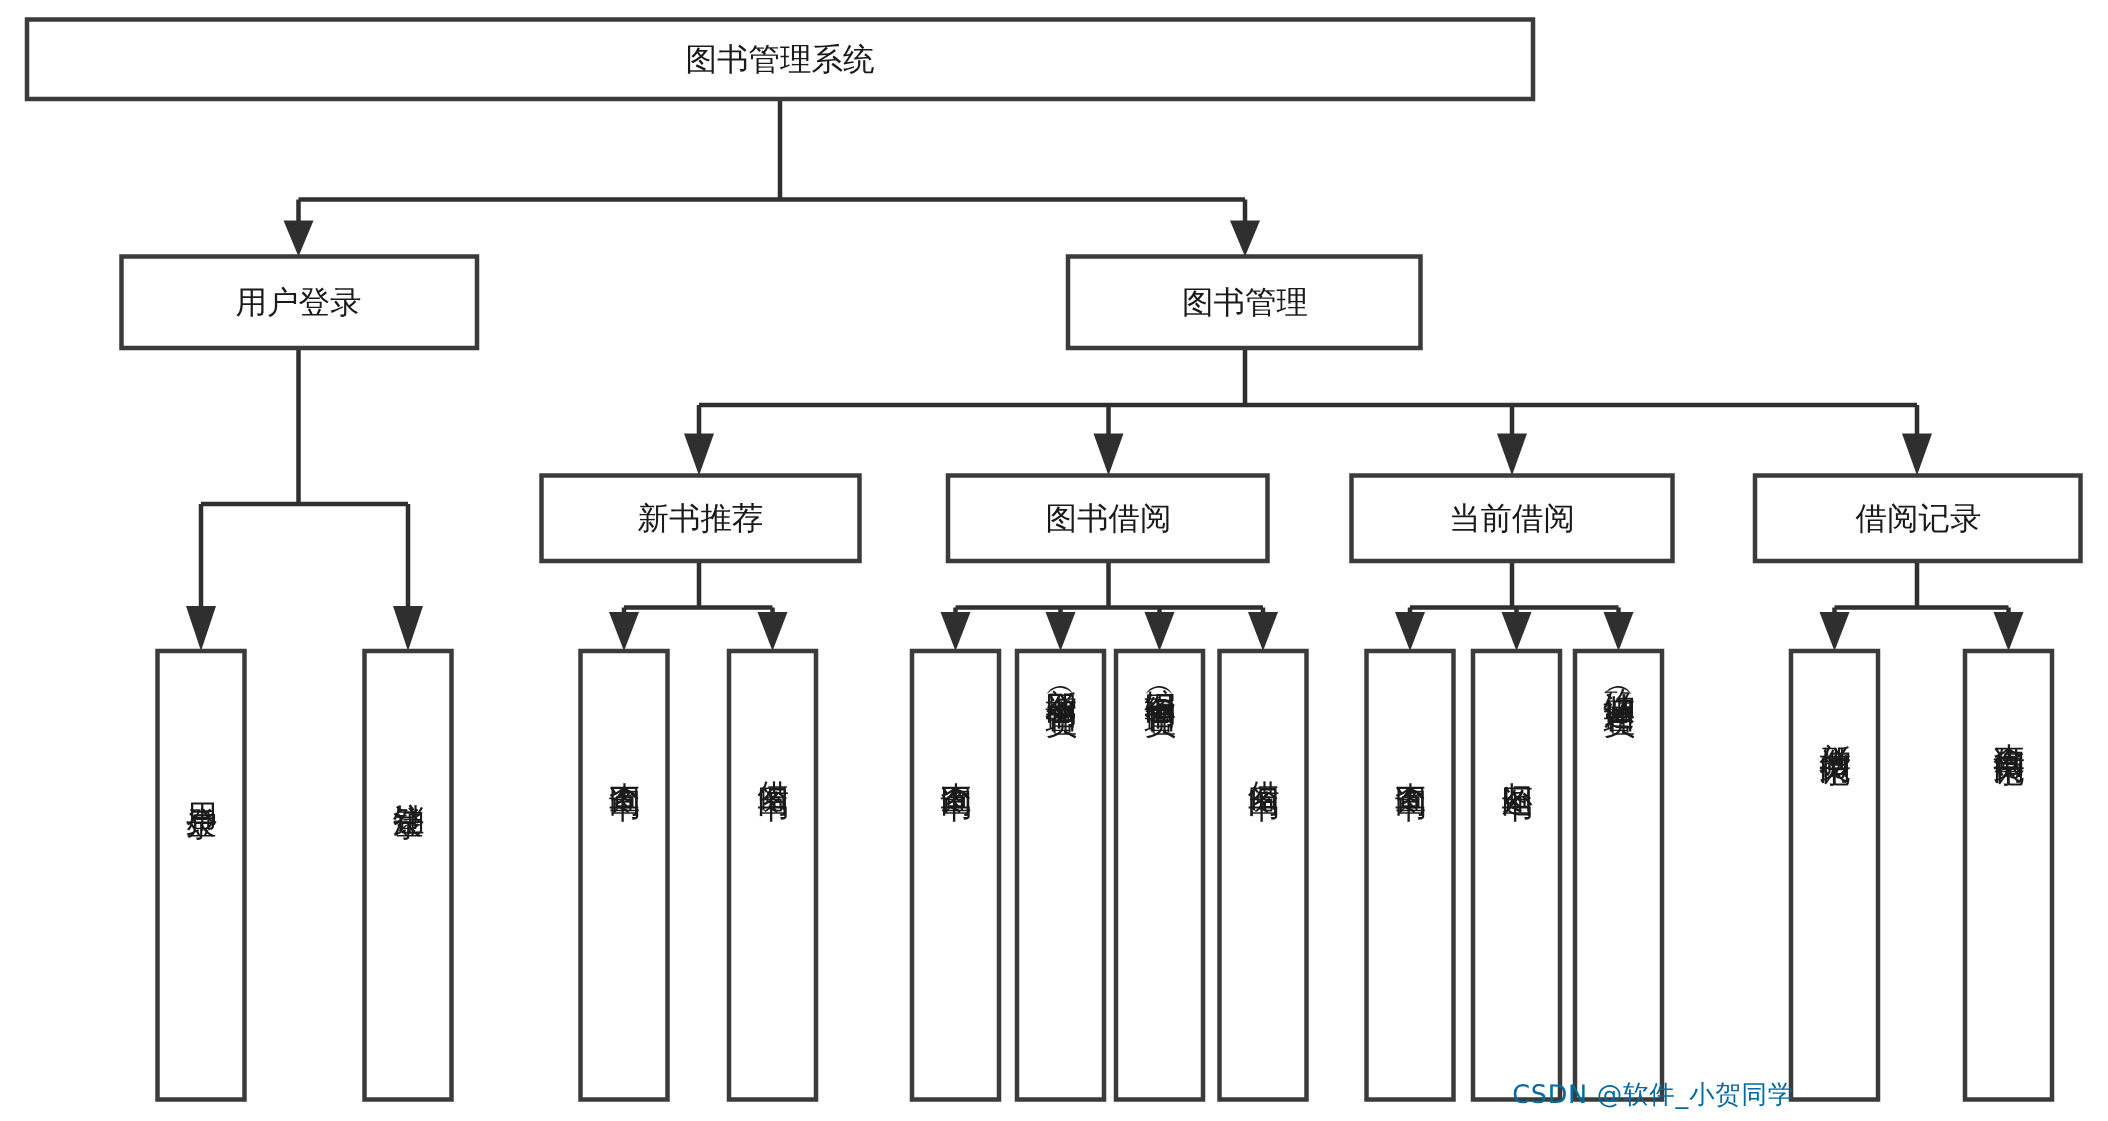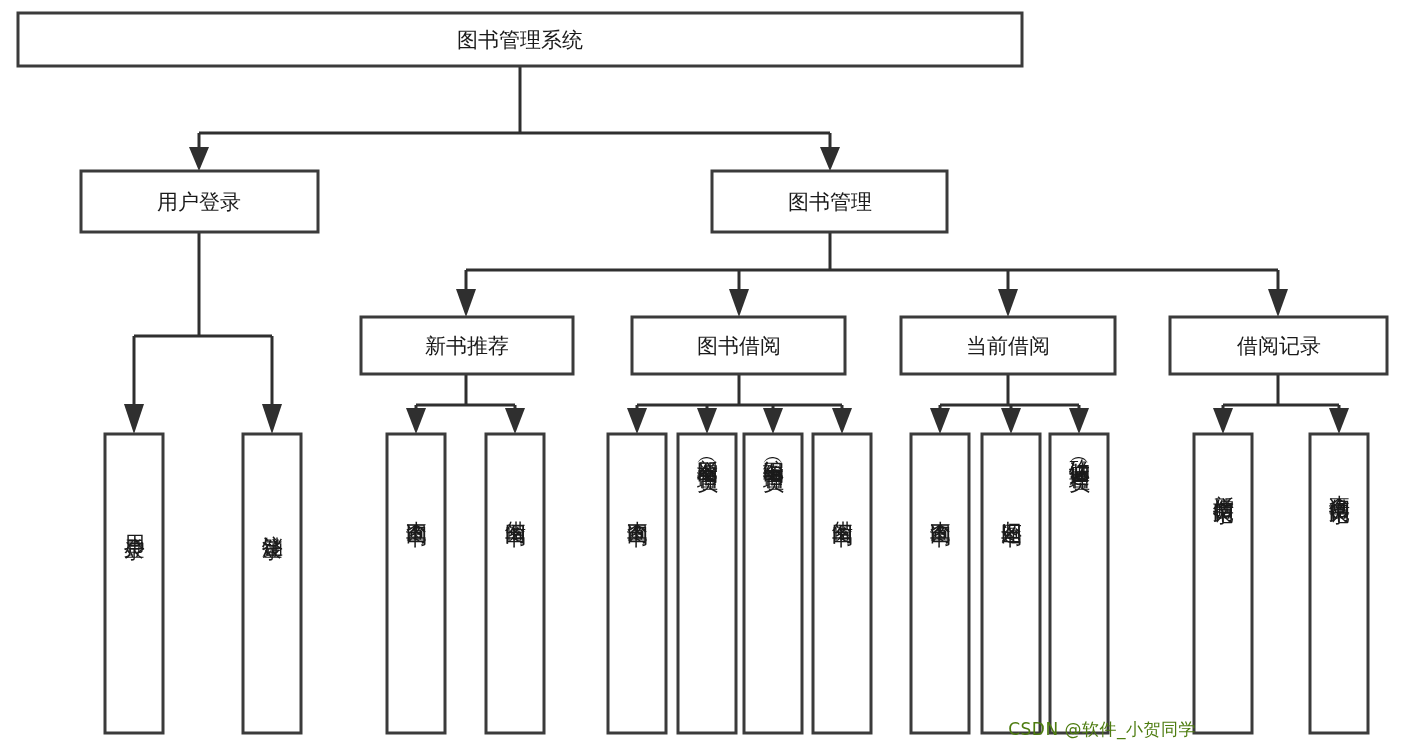--- a/index.html
+++ b/index.html
@@ -68,21 +68,21 @@
     color: #1a1a1a;
     letter-spacing: 2px;
     white-space: nowrap;
   }
   .watermark {
     position: absolute;
     right: 8px;
     bottom: 6px;
     font-family: "DejaVu Sans", "Liberation Sans", sans-serif;
     font-size: 17px;
-    color: #4d7c0f;
+    color: #0369a1;
     letter-spacing: 0.5px;
     user-select: none;
   }
 </style>
 </head>
 <body>
 
 <div id="diagram-root">
 
   <svg id="flow" viewBox="0 0 1405 747">

